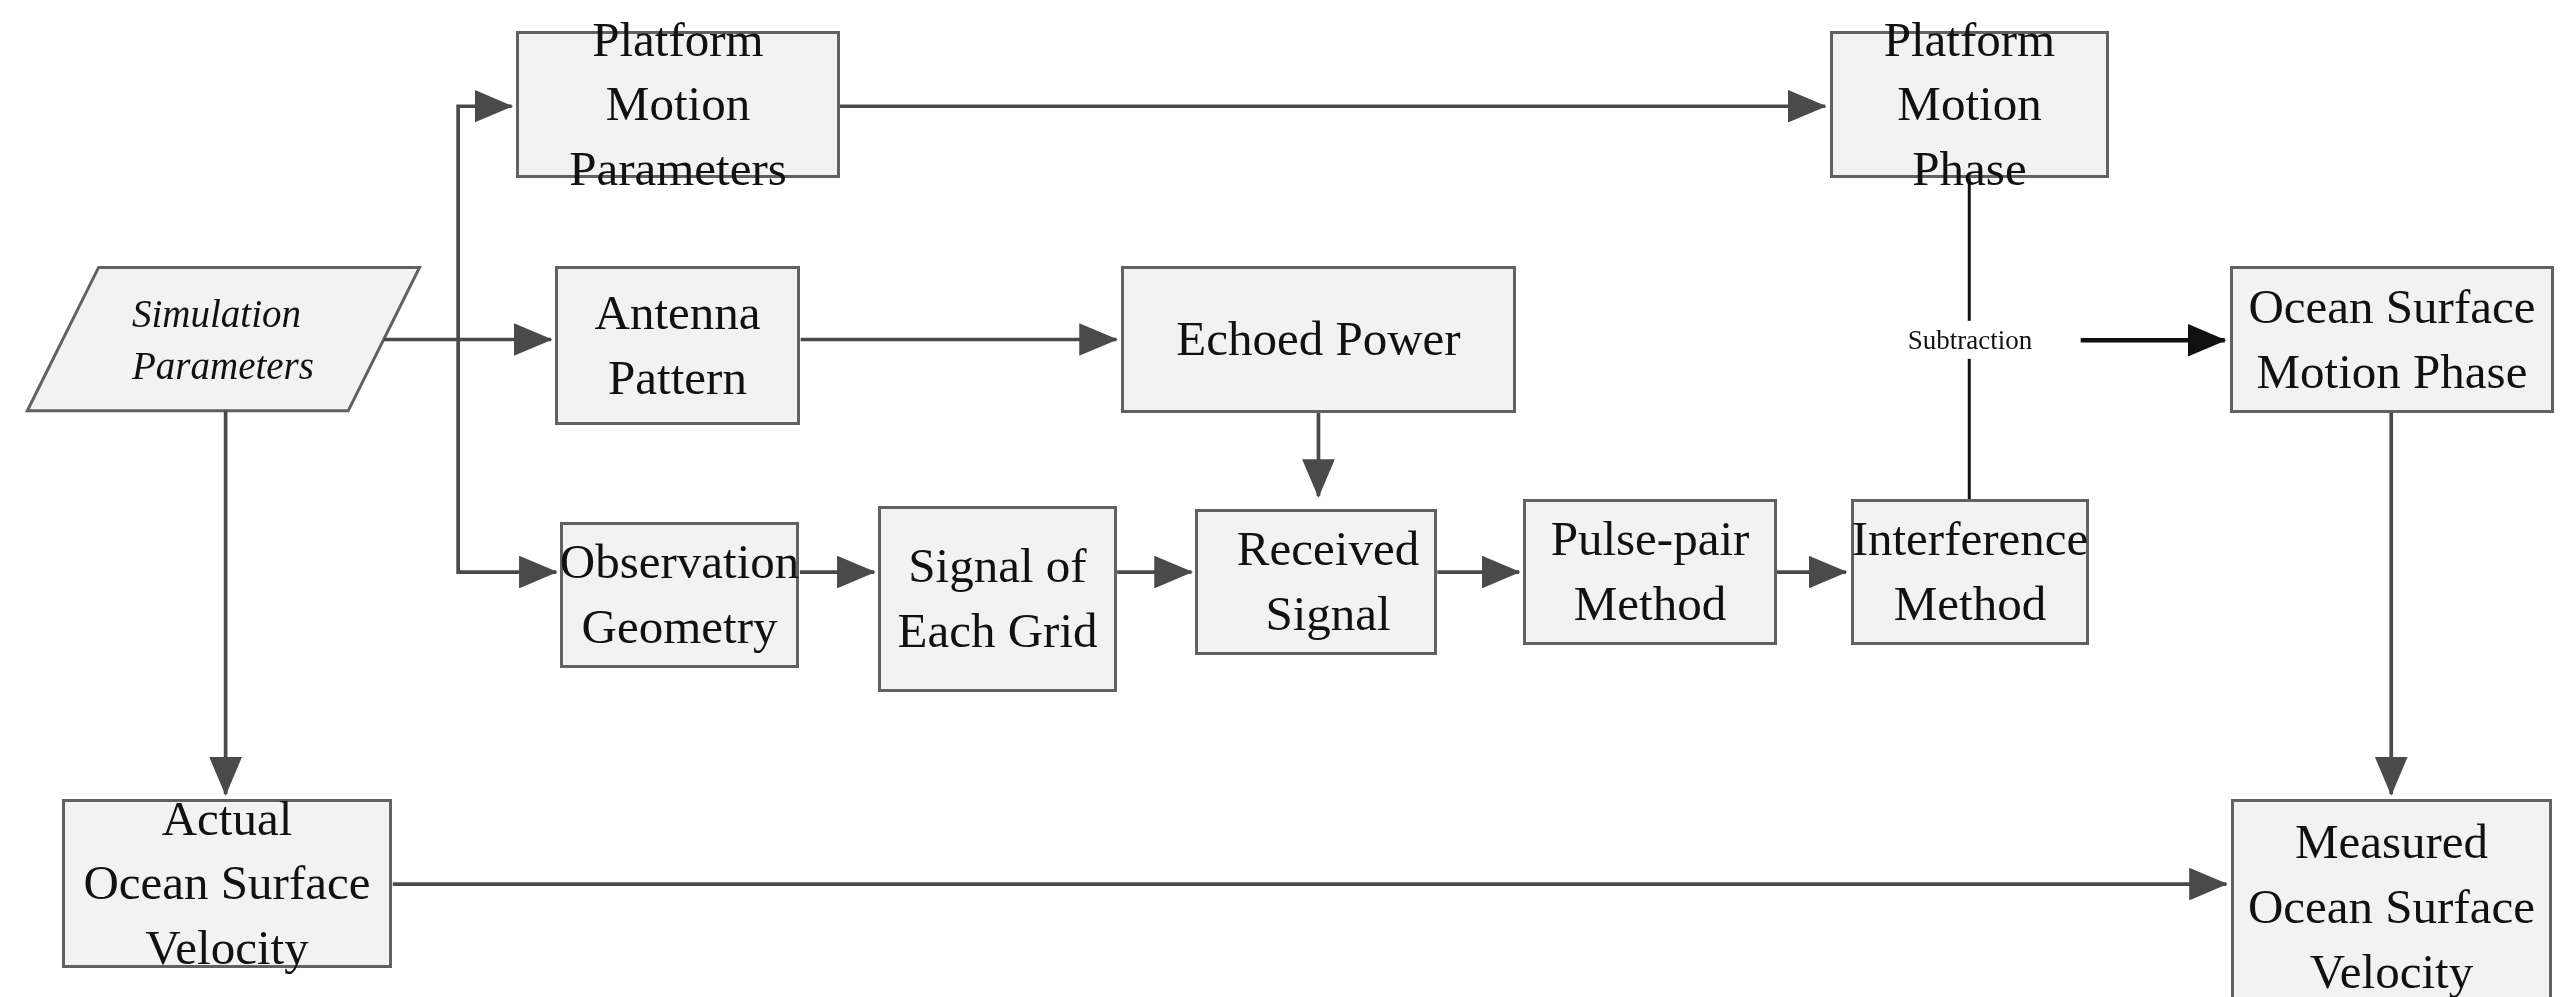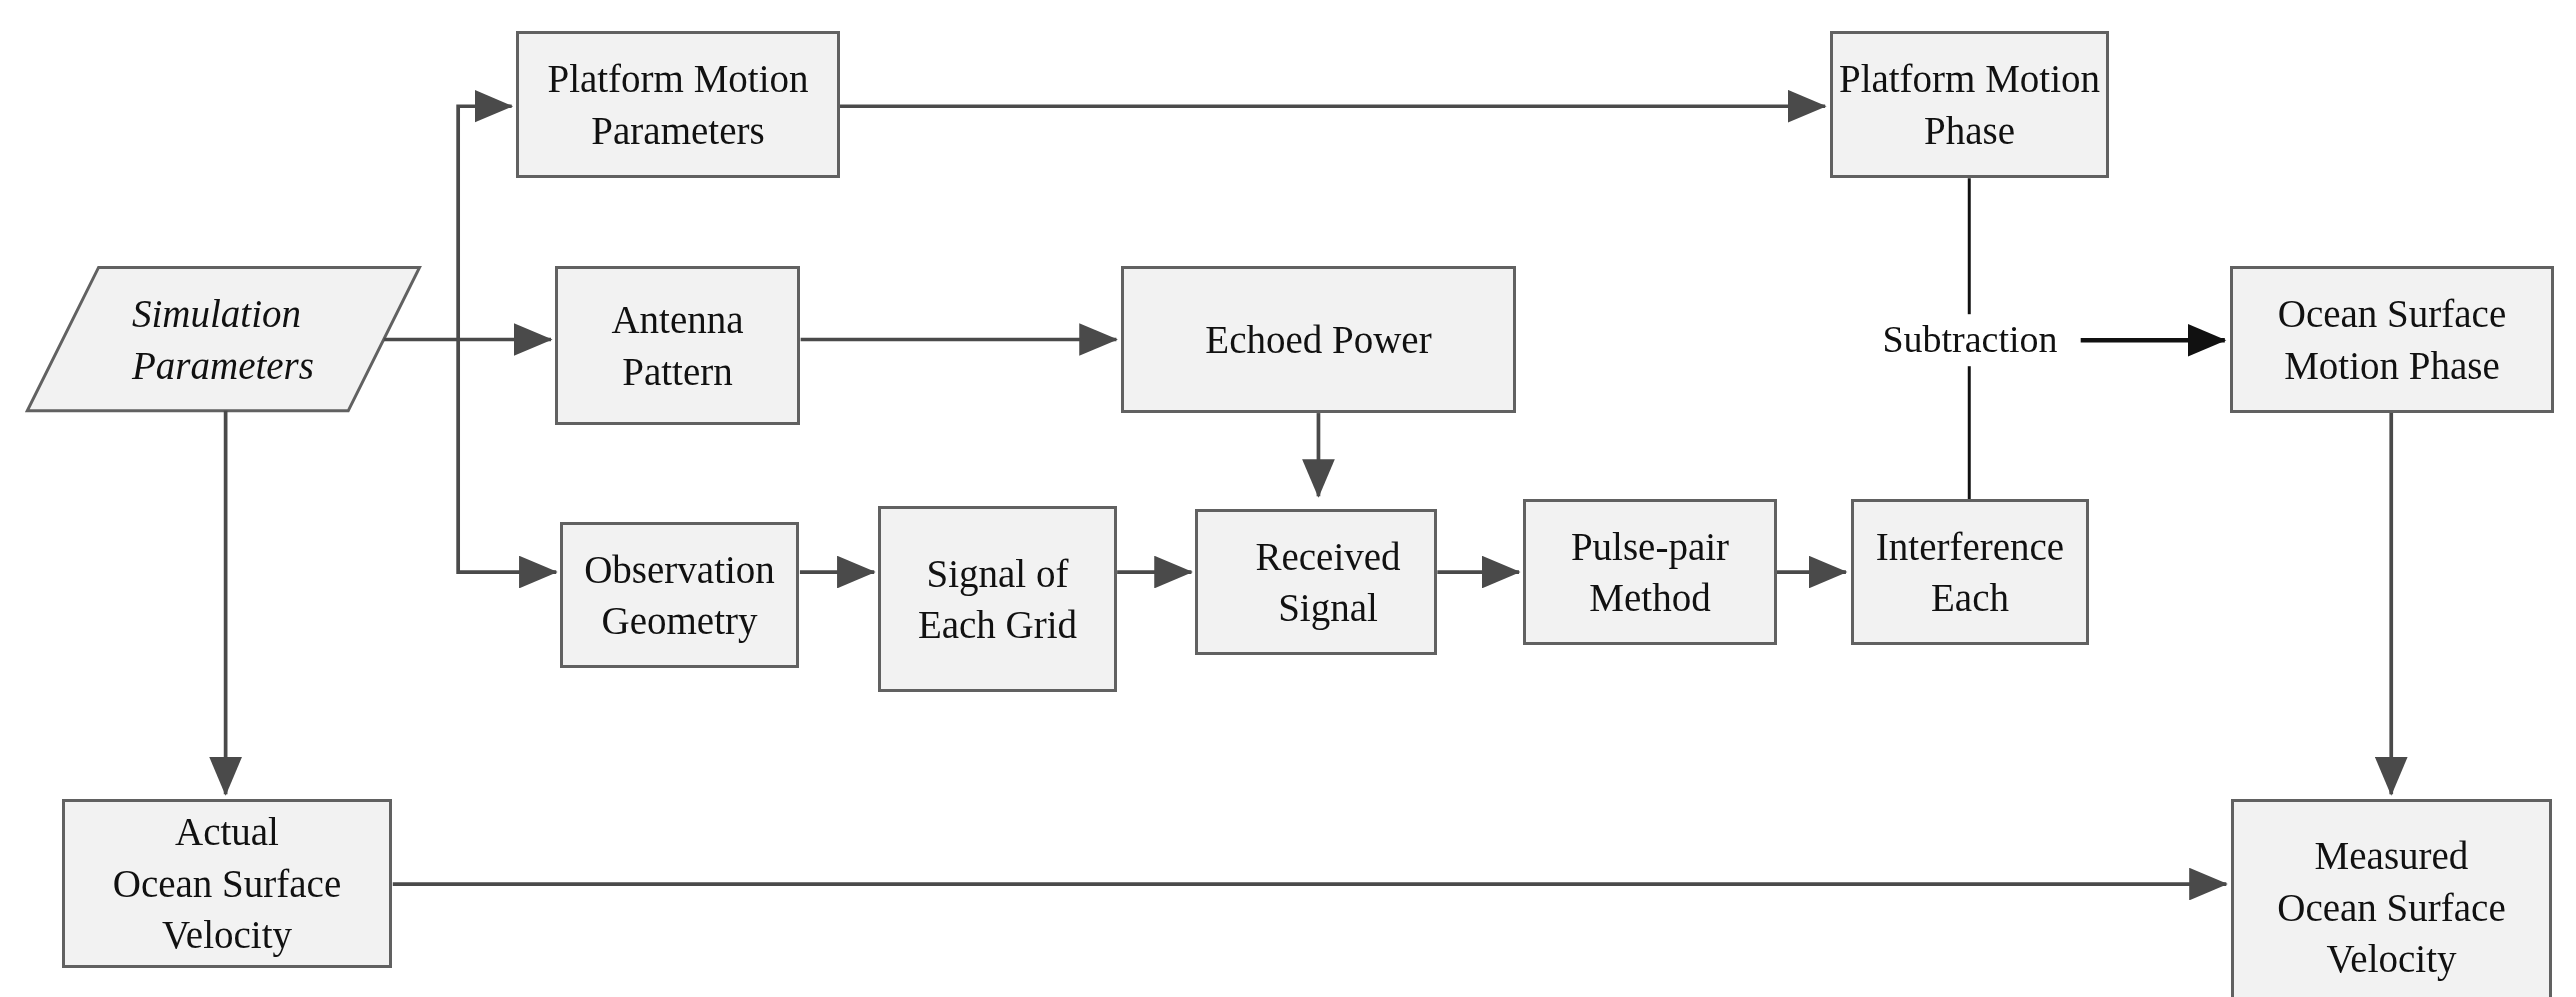--- a/index.html
+++ b/index.html
@@ -20,21 +20,21 @@
   }
   .node {
     position: absolute;
     box-sizing: border-box;
     background: #f2f2f2;
     border: 3px solid #616161;
     display: flex;
     align-items: center;
     justify-content: center;
     text-align: center;
-    font-size: 39px;
+    font-size: 49px;
     line-height: 1.32;
     white-space: pre-line;
     color: #111111;
   }
   .shape-label {
     position: absolute;
     box-sizing: border-box;
     display: flex;
     align-items: center;
     justify-content: center;
@@ -42,21 +42,21 @@
     line-height: 1.32;
     white-space: pre-line;
     font-style: italic;
     background: transparent;
     color: #111111;
   }
   .edge-label {
     position: absolute;
     transform: translate(-50%, -50%);
     background: #ffffff;
-    font-size: 38px;
+    font-size: 27px;
     line-height: 1.2;
     padding: 3px 10.4px;
     white-space: nowrap;
     color: #111111;
   }
 </style>
 </head>
 <body>
 
 <div id="canvas">
@@ -111,21 +111,21 @@
   <div class="node" style="left:878px; top:499px; width:239px; height:186px;margin-top:7px;">Signal of
 Each Grid</div>
 
   <div class="node" style="left:1195px; top:509px; width:242px; height:146px;padding-left:24px;">Received
 Signal</div>
 
   <div class="node" style="left:1523px; top:499px; width:254px; height:146px;">Pulse-pair
 Method</div>
 
   <div class="node" style="left:1851px; top:499px; width:238px; height:146px;">Interference
-Each</div>
+Method</div>
 
   <div class="node" style="left:62px; top:799px; width:330px; height:169px;">Actual
 Ocean Surface
 Velocity</div>
 
   <div class="node" style="left:2231px; top:799px; width:321px; height:217px;">Measured
 Ocean Surface
 Velocity</div>
 
   <div class="shape-label" style="left:27px; top:268px; width:392px; height:143px;">Simulation

